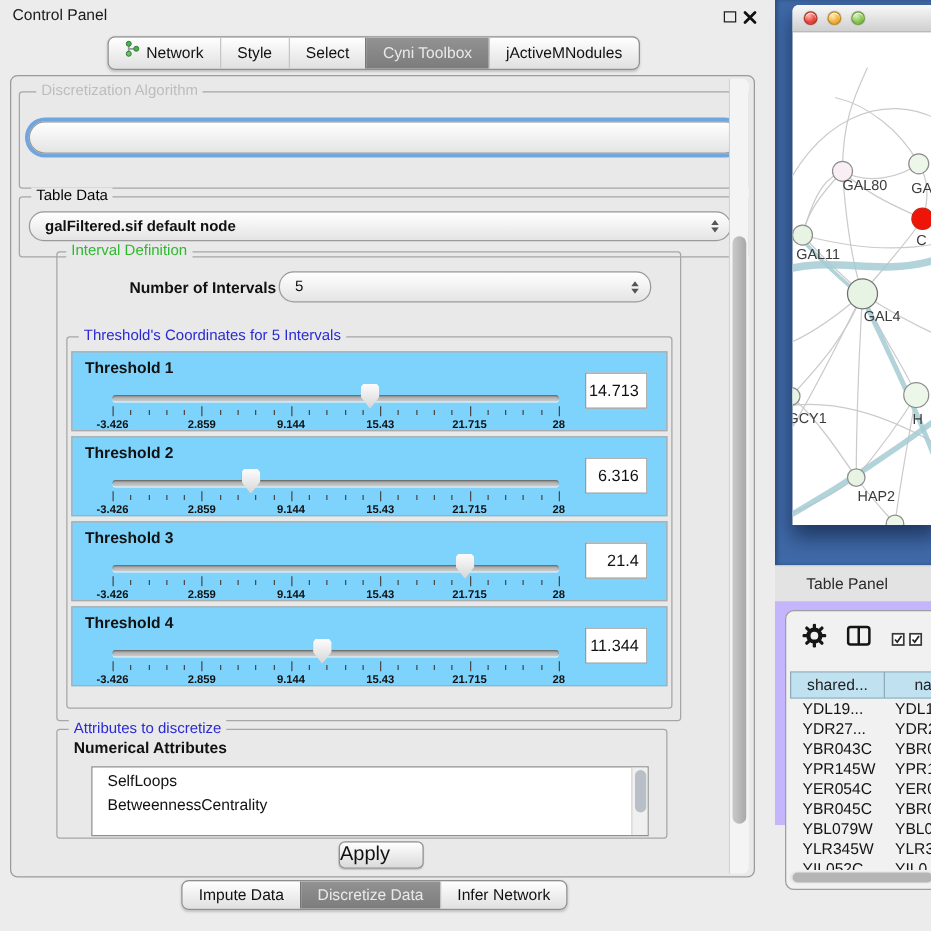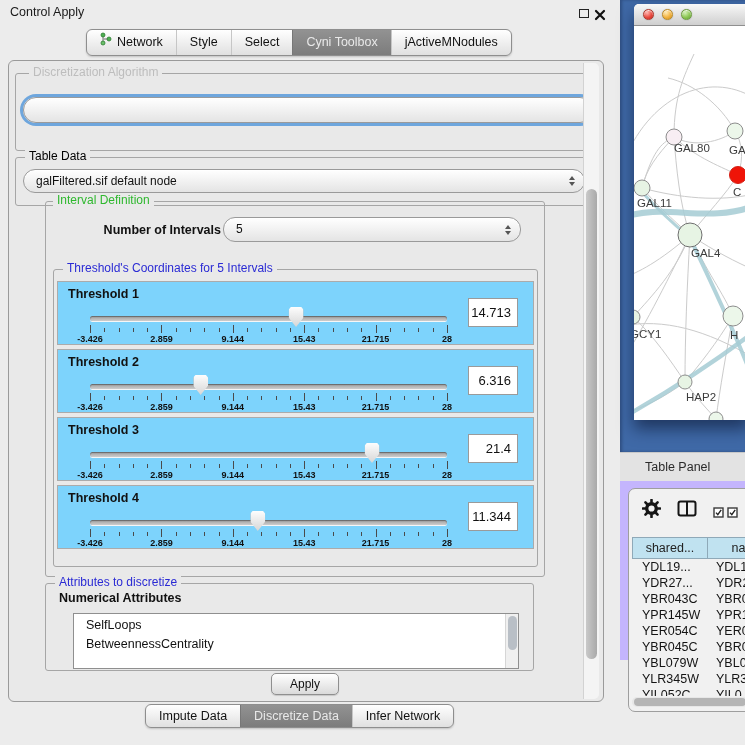--- a/index.html
+++ b/index.html
@@ -64,21 +64,21 @@
   .tick-label{position:absolute;transform:translateX(-50%);font-size:9px;font-weight:bold;color:#111;white-space:nowrap;}
   .thr-value{position:absolute;right:15px;top:16px;width:50px;height:29px;background:#fff;border:1px solid #9a9a9a;
     font-size:13px;line-height:27px;text-align:right;padding-right:6px;color:#111;}
 
   .listbox{position:absolute;background:#fff;border:1px solid #8f8f8f;overflow:hidden;}
   .listbox .item{font-size:12.5px;line-height:19px;padding-left:12px;color:#111;white-space:nowrap;}
   .lsb{position:absolute;right:0;top:0;bottom:0;width:13px;background:#f0f0f0;border-left:1px solid #d6d6d6;}
   .lsb .th{position:absolute;left:1.5px;top:2px;width:9px;height:34px;border-radius:5px;background:#b9bfc6;}
 
   .btn{position:absolute;border:1px solid #8f8f8f;border-radius:5px;background:linear-gradient(#ffffff,#dadada);
-    font-size:12px;color:#111;text-align:center;line-height:20px;box-shadow:0 1px 1px rgba(0,0,0,.15);}
+    font-size:16px;color:#111;line-height:20px;box-shadow:0 1px 1px rgba(0,0,0,.15);}
 
   #vsb{position:absolute;left:574px;top:2px;width:16px;height:636px;background:#f4f4f4;
     border-left:1px solid #d2d2d2;border-radius:0 5px 5px 0;}
   #vsb .th{position:absolute;left:2px;top:126px;width:11px;height:470px;border-radius:6px;
     background:linear-gradient(90deg,#c9c9c9,#a9a9a9);}
 
   
   #side{position:absolute;left:620px;top:0;width:125px;height:660px;background:#c4b5fd;}
   #blue-frame{position:absolute;left:0;top:0;width:125px;height:452px;background:#3f69a7;
     box-shadow:inset 2px 0 3px rgba(0,0,20,.25);}
@@ -107,21 +107,21 @@
   .tcell{flex:none;font-size:12.5px;line-height:16px;color:#141414;white-space:nowrap;overflow:hidden;}
   .tc1{width:78px;padding-left:10px;}
   .tc2{width:60px;padding-left:6px;}
   #hsb{position:absolute;left:3px;top:208px;width:116px;height:10px;background:#e7e7e7;border-radius:5px;}
   #hsb .th{position:absolute;left:2px;top:1px;width:112px;height:8px;border-radius:4px;background:#b5b5b5;}
 </style>
 </head>
 <body>
 
 <div id="control-panel">
-  <div id="cp-title">Control Apply</div>
+  <div id="cp-title">Control Panel</div>
 
   <div id="float-btn"></div>
   <div id="close-btn">
     <svg width="12" height="12" viewBox="0 0 12 12">
         <path d="M2,2 L10,10 M10,2 L2,10" stroke="#111" stroke-width="2.2" stroke-linecap="round"></path>
       </svg>
   </div>
 
   <div id="top-tabs" class="seg-group">
     <div class="seg">
@@ -151,21 +151,21 @@
 
   <div id="inner">
 
     <div class="group" style="left:6px;top:12px;width:584px;height:78px;"></div>
     <div class="gtitle faded" style="left:20px;top:5px;">Discretization Algorithm</div>
     <div class="combo focusring" style="left:14px;top:36px;width:570px;height:26px;border-radius:13px;"></div>
 
 
     <div class="group" style="left:6px;top:96px;width:584px;height:49px;"></div>
     <div class="gtitle" style="left:16px;top:89px;">Table Data</div>
-    <div class="combo" style="left:14px;top:108px;width:562px;height:24px;line-height:22px;">
+    <div class="combo" style="left:14px;top:108px;width:562px;height:24px;line-height:22px;font-weight:bold;">
       <span>galFiltered.sif default node</span>
       <span class="stepper">
           <span class="arr-up"></span>
           <span class="arr-dn"></span>
         </span>
     </div>
 
     <div class="group" style="left:36px;top:140px;width:500px;height:376px;"></div>
     <div class="gtitle green" style="left:44px;top:133px;">Interval Definition</div>
 

